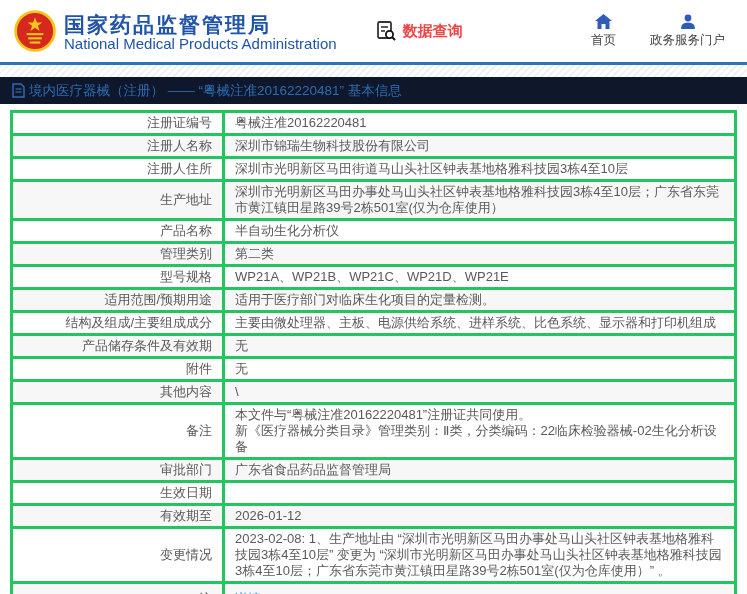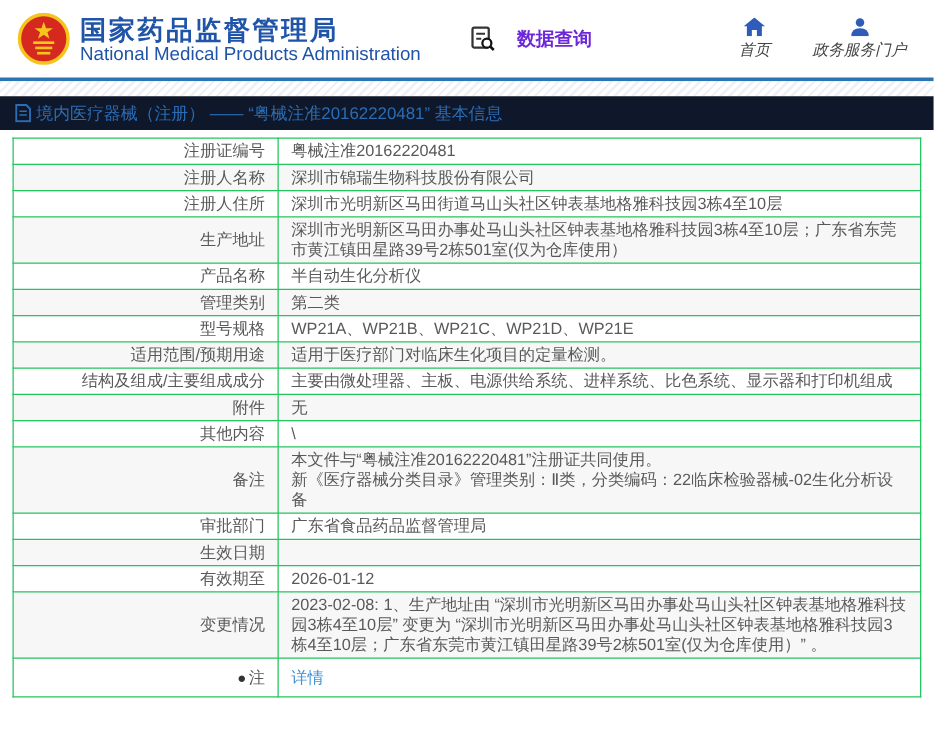--- a/index.html
+++ b/index.html
@@ -6,38 +6,38 @@
   html,body { width:747px; height:594px; background:#fff; overflow:hidden;
     font-family:"Liberation Sans","DejaVu Sans",sans-serif; }
 
   
   .header { height:62px; display:flex; align-items:center; padding:0 22px 0 14px; background:#fff; }
   .emblem { width:42px; height:42px; flex:0 0 auto; }
   .org-block { margin-left:8px; }
   .org-cn { font-size:21px; font-weight:bold; color:#1f54a8; letter-spacing:2px; line-height:24px; }
   .org-en { font-size:15px; color:#1f54a8; line-height:13px; }
   .dq { display:flex; align-items:center; margin-left:38px; cursor:pointer; }
-  .dq-label { font-size:15px; font-weight:bold; color:#6d28d9; margin-left:17px; }
-  .nav { margin-left:auto; display:flex; gap:34px;font-style:italic; }
+  .dq-label { font-size:15px; font-weight:bold; color:#ef4444; margin-left:6px; }
+  .nav { margin-left:auto; display:flex; gap:34px; }
   .nav-item { display:flex; flex-direction:column; align-items:center; cursor:pointer; }
   .nav-item .lbl { font-size:12.5px; color:#444; margin-top:3px; }
 
   
   .blue-line { height:3px; background:#2e74b5; }
   .stripe-band { height:12px;
     background:repeating-linear-gradient(135deg,#eef2f7 0 2px,#ffffff 2px 5px); }
 
   
   .title-bar { height:27px; display:flex; align-items:center; padding:0 12px; background:#0f172a; }
   .title-text { font-size:13.5px; color:#2a6db5; margin-left:4px; }
 
   
   .table-wrap { padding:6px 10px 0 10px; }
   table { width:727px; border-collapse:collapse; table-layout:fixed; }
-  th,td { border:1px solid #22c55e; font-size:13px; line-height:16px; padding:2px 10px;
+  th,td { border:3px solid #22c55e; font-size:13px; line-height:16px; padding:2px 10px;
           color:#595959; font-weight:normal; word-break:break-all; }
   th { width:212px; text-align:right; }
   td { text-align:left;margin-left:24px; }
   tr:nth-child(even) { background:#f7f7f7; }
   tr.note-row th, tr.note-row td { padding-top:7px; padding-bottom:7px; }
   td a { color:#4193d5; text-decoration:none; }
   .bullet { color:#333; font-size:12px; margin-right:2px; }
   .icon-svg { vertical-align:middle; }
 </style>
 </head>
@@ -127,20 +127,24 @@
         </tr>
         <tr>
           <th>适用范围/预期用途</th>
           <td>适用于医疗部门对临床生化项目的定量检测。</td>
         </tr>
         <tr>
           <th>结构及组成/主要组成成分</th>
           <td>主要由微处理器、主板、电源供给系统、进样系统、比色系统、显示器和打印机组成</td>
         </tr>
         <tr>
+          <th>产品储存条件及有效期</th>
+          <td>无</td>
+        </tr>
+        <tr>
           <th>附件</th>
           <td>无</td>
         </tr>
         <tr>
           <th>其他内容</th>
           <td>\</td>
         </tr>
         <tr>
           <th>备注</th>
           <td>

